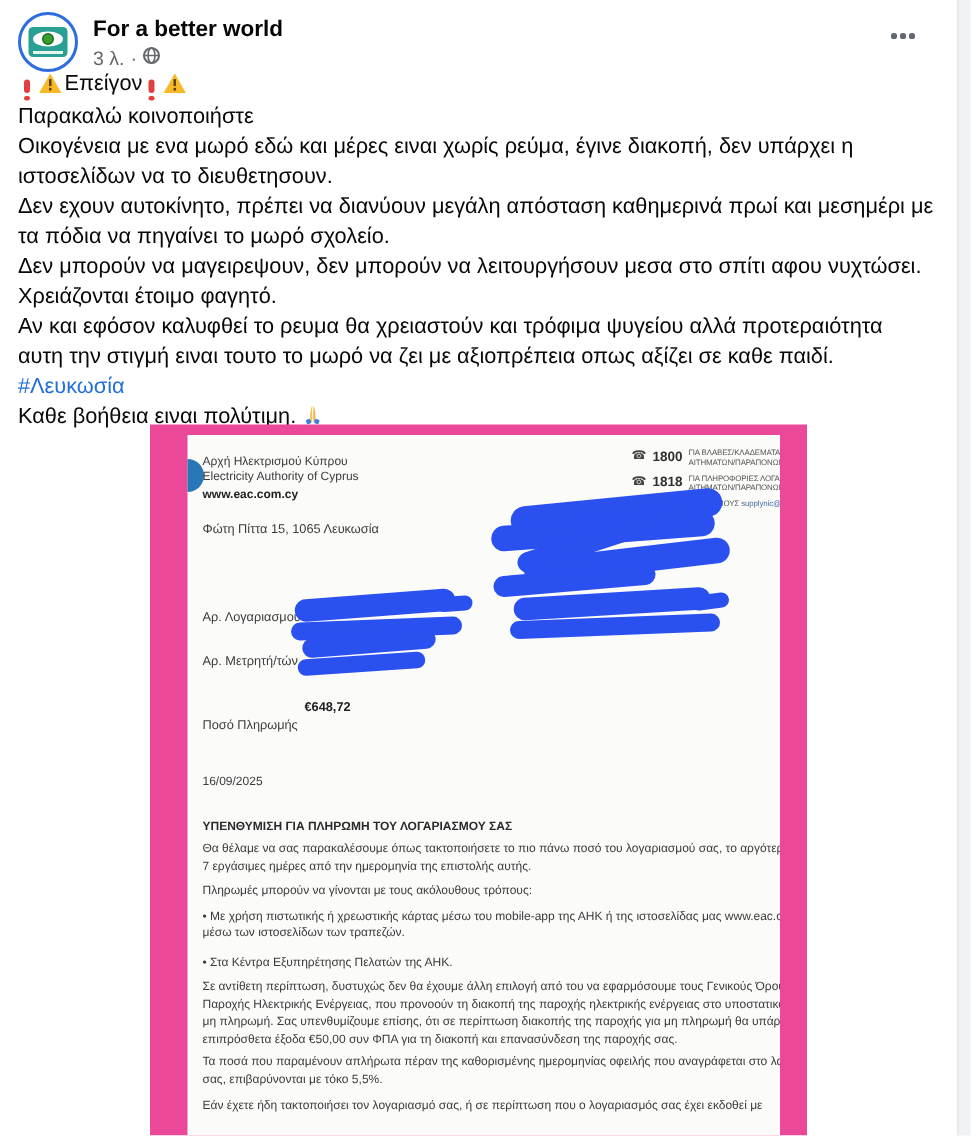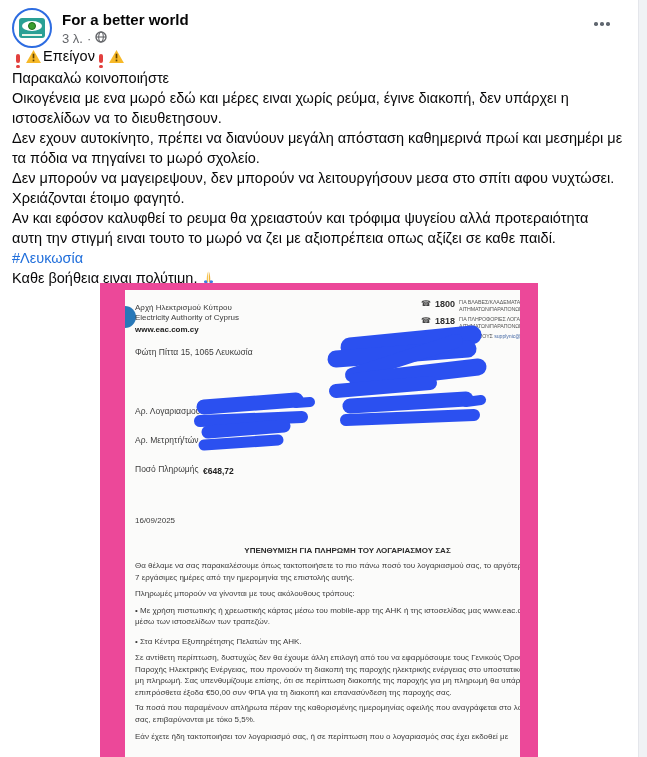--- a/index.html
+++ b/index.html
@@ -53,21 +53,21 @@
   .tiny { font-size:6px; line-height:6.5px; transform:scale(0.88); transform-origin:0 0;
           width:170px; color:#555; letter-spacing:-0.1px; }
   .c-row { position:absolute; display:flex; gap:4px; align-items:flex-start; }
   .c-ico { font-size:8px; line-height:8px; color:#444; }
   .c-num { font-size:9px; font-weight:700; line-height:8px; color:#2e2e2e; }
   .email-link { color:#4a6da7; }
   .field-label { font-size:8.5px; color:#3c3c3c; }
   .amount-val { font-weight:700; color:#222; }
   .letter { position:absolute; left:10px; top:225px; width:425px;
             font-size:8px; line-height:11.5px; color:#3b3b3b; }
-  .letter .subject { font-weight:700; color:#2a2a2a;text-align:center; }
+  .letter .subject { font-weight:700; color:#2a2a2a; }
   .mb18{margin-bottom:18px} .mb8{margin-bottom:8px} .mb6{margin-bottom:6px}
   .mb5{margin-bottom:5px} .mb4{margin-bottom:4px} .mb2{margin-bottom:2px}
   .scribbles { position:absolute; left:0; top:0; pointer-events:none; }
 </style>
 </head>
 <body>
 
 <div class="card">
 
   <div class="post-header">
@@ -166,21 +166,21 @@
       <div class="c-row" style="left:309px; top:44px;">
         <span class="c-ico">✉</span>
         <span class="tiny">
           <span>ΓΙΑ ΛΟΓΑΡΙΑΣΜΟΥΣ</span>
           <span class="email-link">supplynic@eac.com.cy</span>
         </span>
       </div>
 
       <div class="abs field-label" style="left:10px; top:116px;">Αρ. Λογαριασμού</div>
       <div class="abs field-label" style="left:10px; top:145px;">Αρ. Μετρητή/τών</div>
-      <div class="abs field-label" style="left:10px; top:174px;">Ποσό Πληρωμής</div>
+      <div class="abs field-label" style="left:10px; top:188px;">Ποσό Πληρωμής</div>
       <div class="abs field-label amount-val" style="left:78px; top:176px;">€648,72</div>
 
       <div class="letter">
         <div class="mb18">16/09/2025</div>
         <div class="subject mb4">ΥΠΕΝΘΥΜΙΣΗ ΓΙΑ ΠΛΗΡΩΜΗ ΤΟΥ ΛΟΓΑΡΙΑΣΜΟΥ ΣΑΣ</div>
         <div class="mb5">Θα θέλαμε να σας παρακαλέσουμε όπως τακτοποιήσετε το πιο πάνω ποσό του λογαριασμού σας, το αργότερο μέσα σε 7 εργάσιμες ημέρες από την ημερομηνία της επιστολής αυτής.</div>
         <div class="mb5">Πληρωμές μπορούν να γίνονται με τους ακόλουθους τρόπους:</div>
         <div class="mb8">• Με χρήση πιστωτικής ή χρεωστικής κάρτας μέσω του mobile-app της ΑΗΚ ή της ιστοσελίδας μας www.eac.com.cy ή μέσω των ιστοσελίδων των τραπεζών.</div>
         <div class="mb5">• Στα Κέντρα Εξυπηρέτησης Πελατών της ΑΗΚ.</div>
         <div class="mb4">Σε αντίθετη περίπτωση, δυστυχώς δεν θα έχουμε άλλη επιλογή από του να εφαρμόσουμε τους Γενικούς Όρους Παροχής Ηλεκτρικής Ενέργειας, που προνοούν τη διακοπή της παροχής ηλεκτρικής ενέργειας στο υποστατικό σας για μη πληρωμή. Σας υπενθυμίζουμε επίσης, ότι σε περίπτωση διακοπής της παροχής για μη πληρωμή θα υπάρξουν επιπρόσθετα έξοδα €50,00 συν ΦΠΑ για τη διακοπή και επανασύνδεση της παροχής σας.</div>

